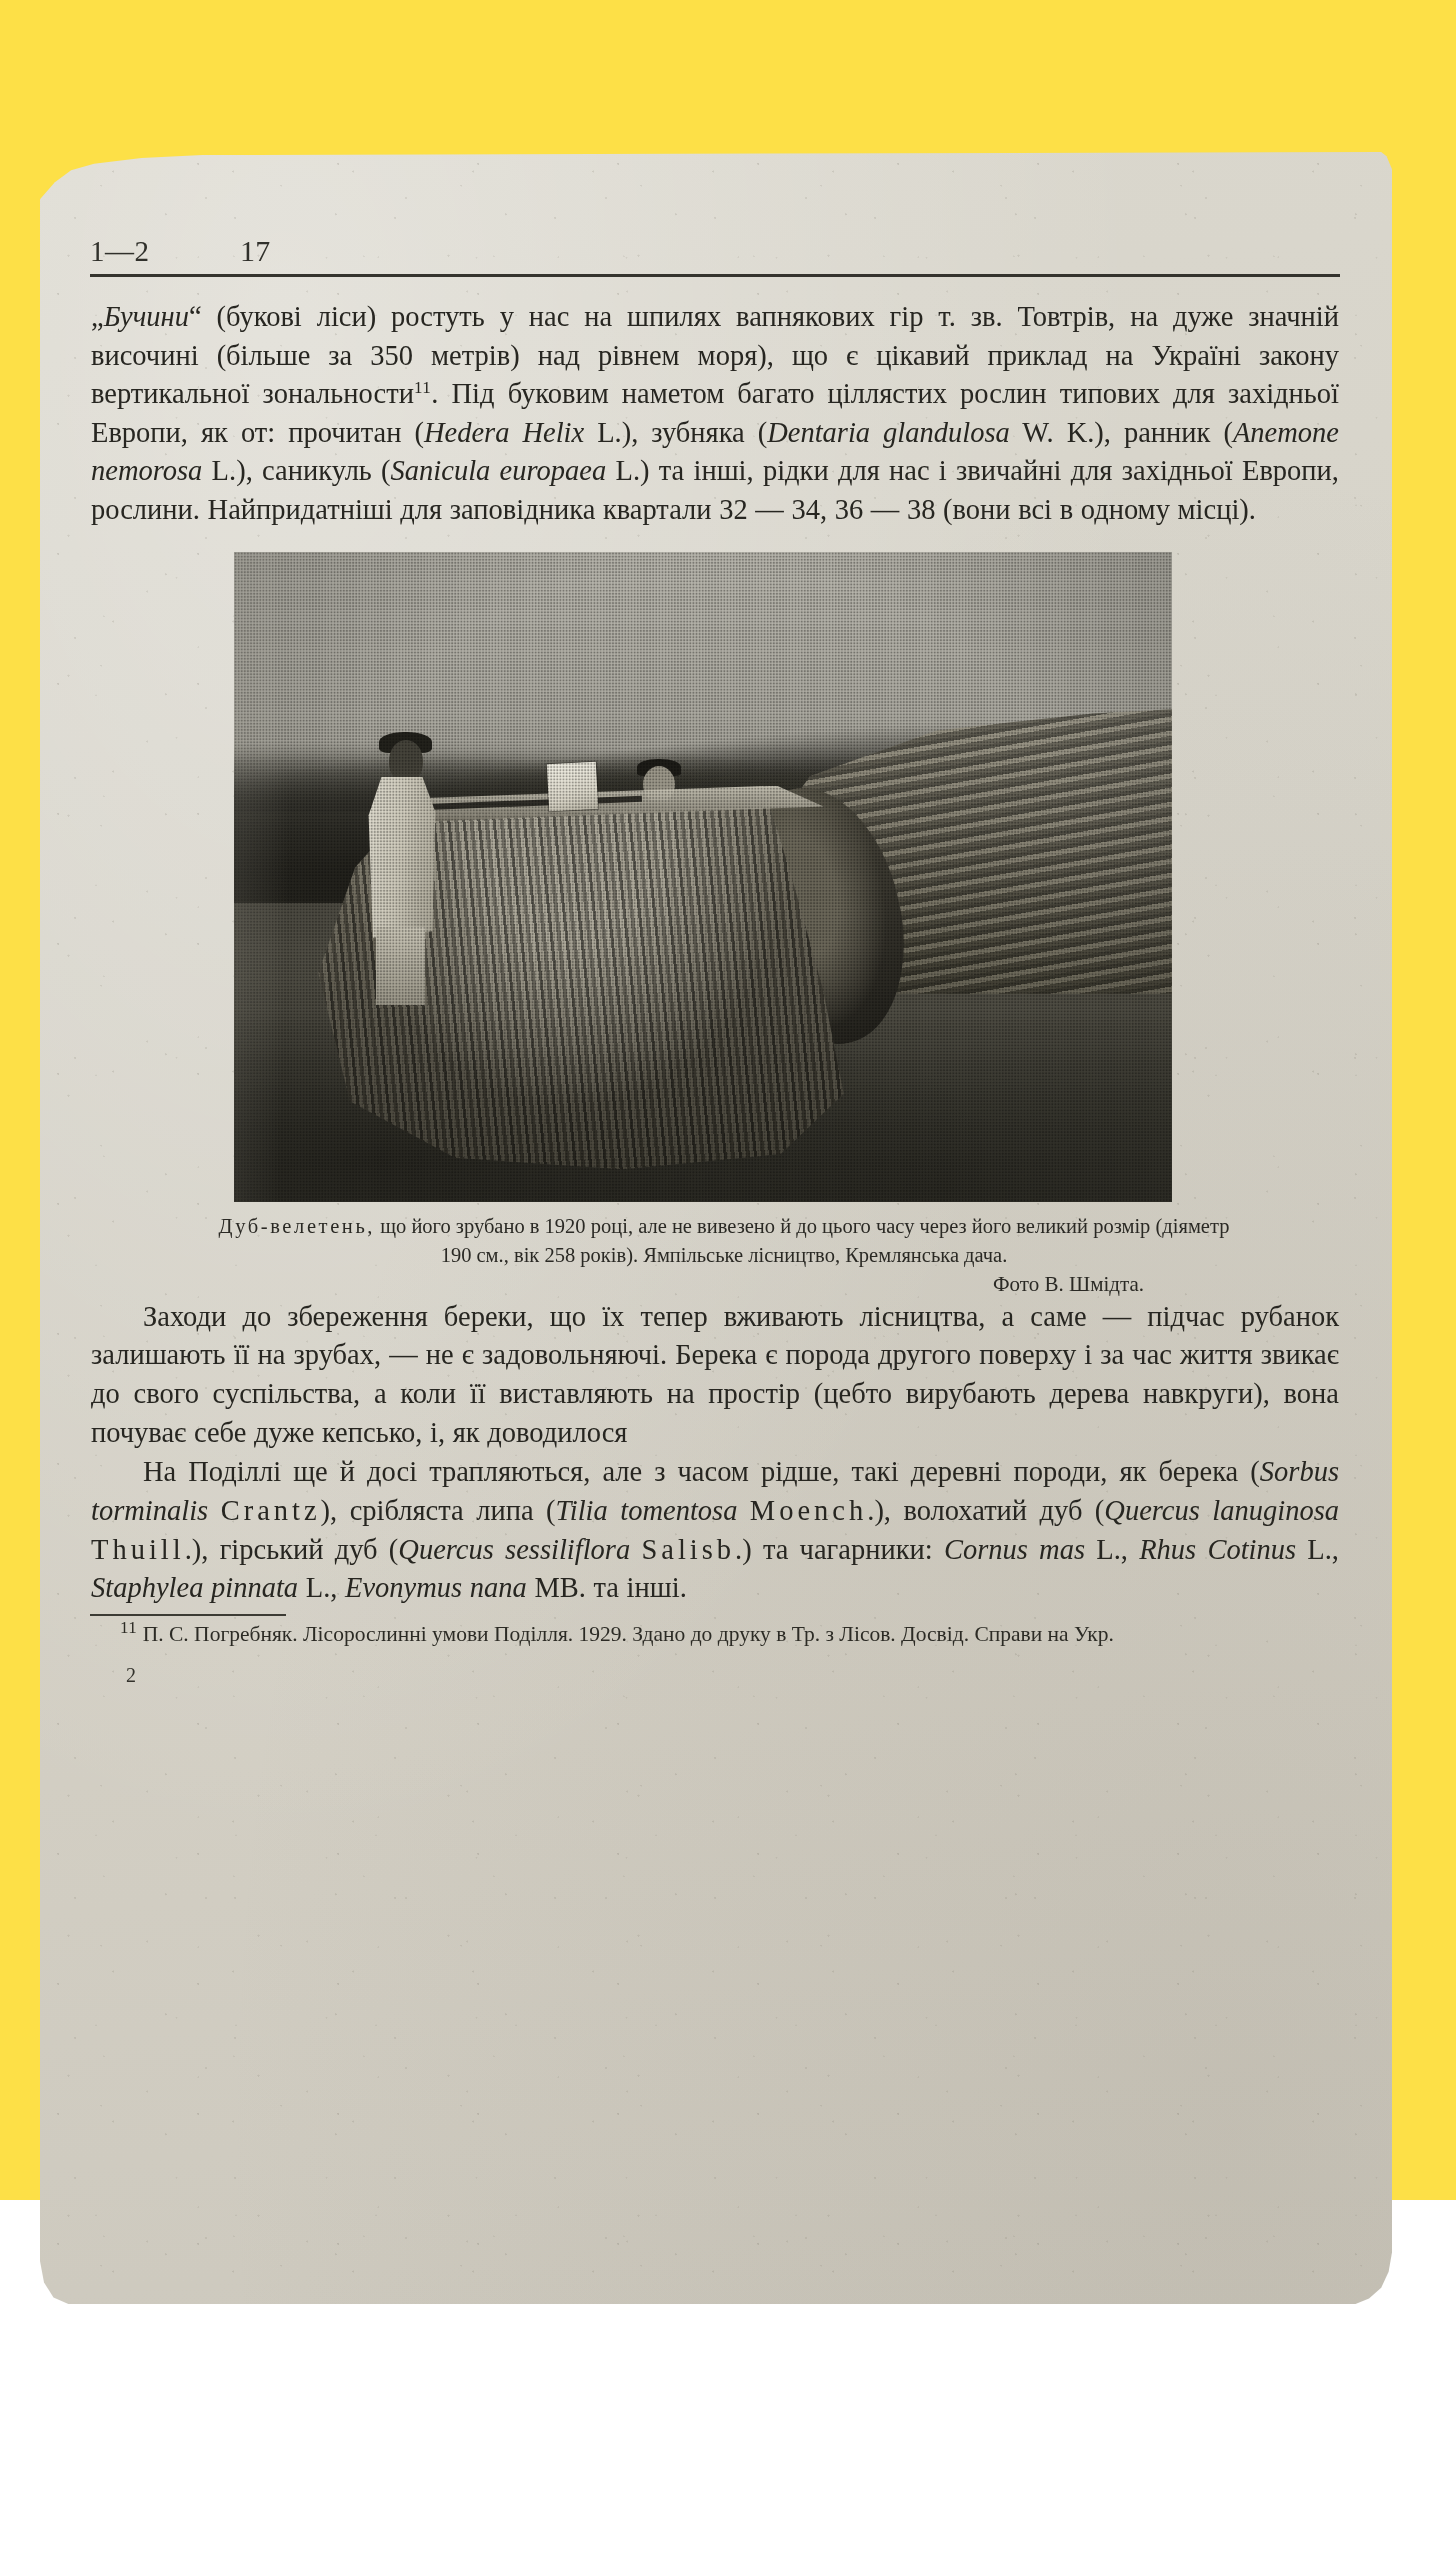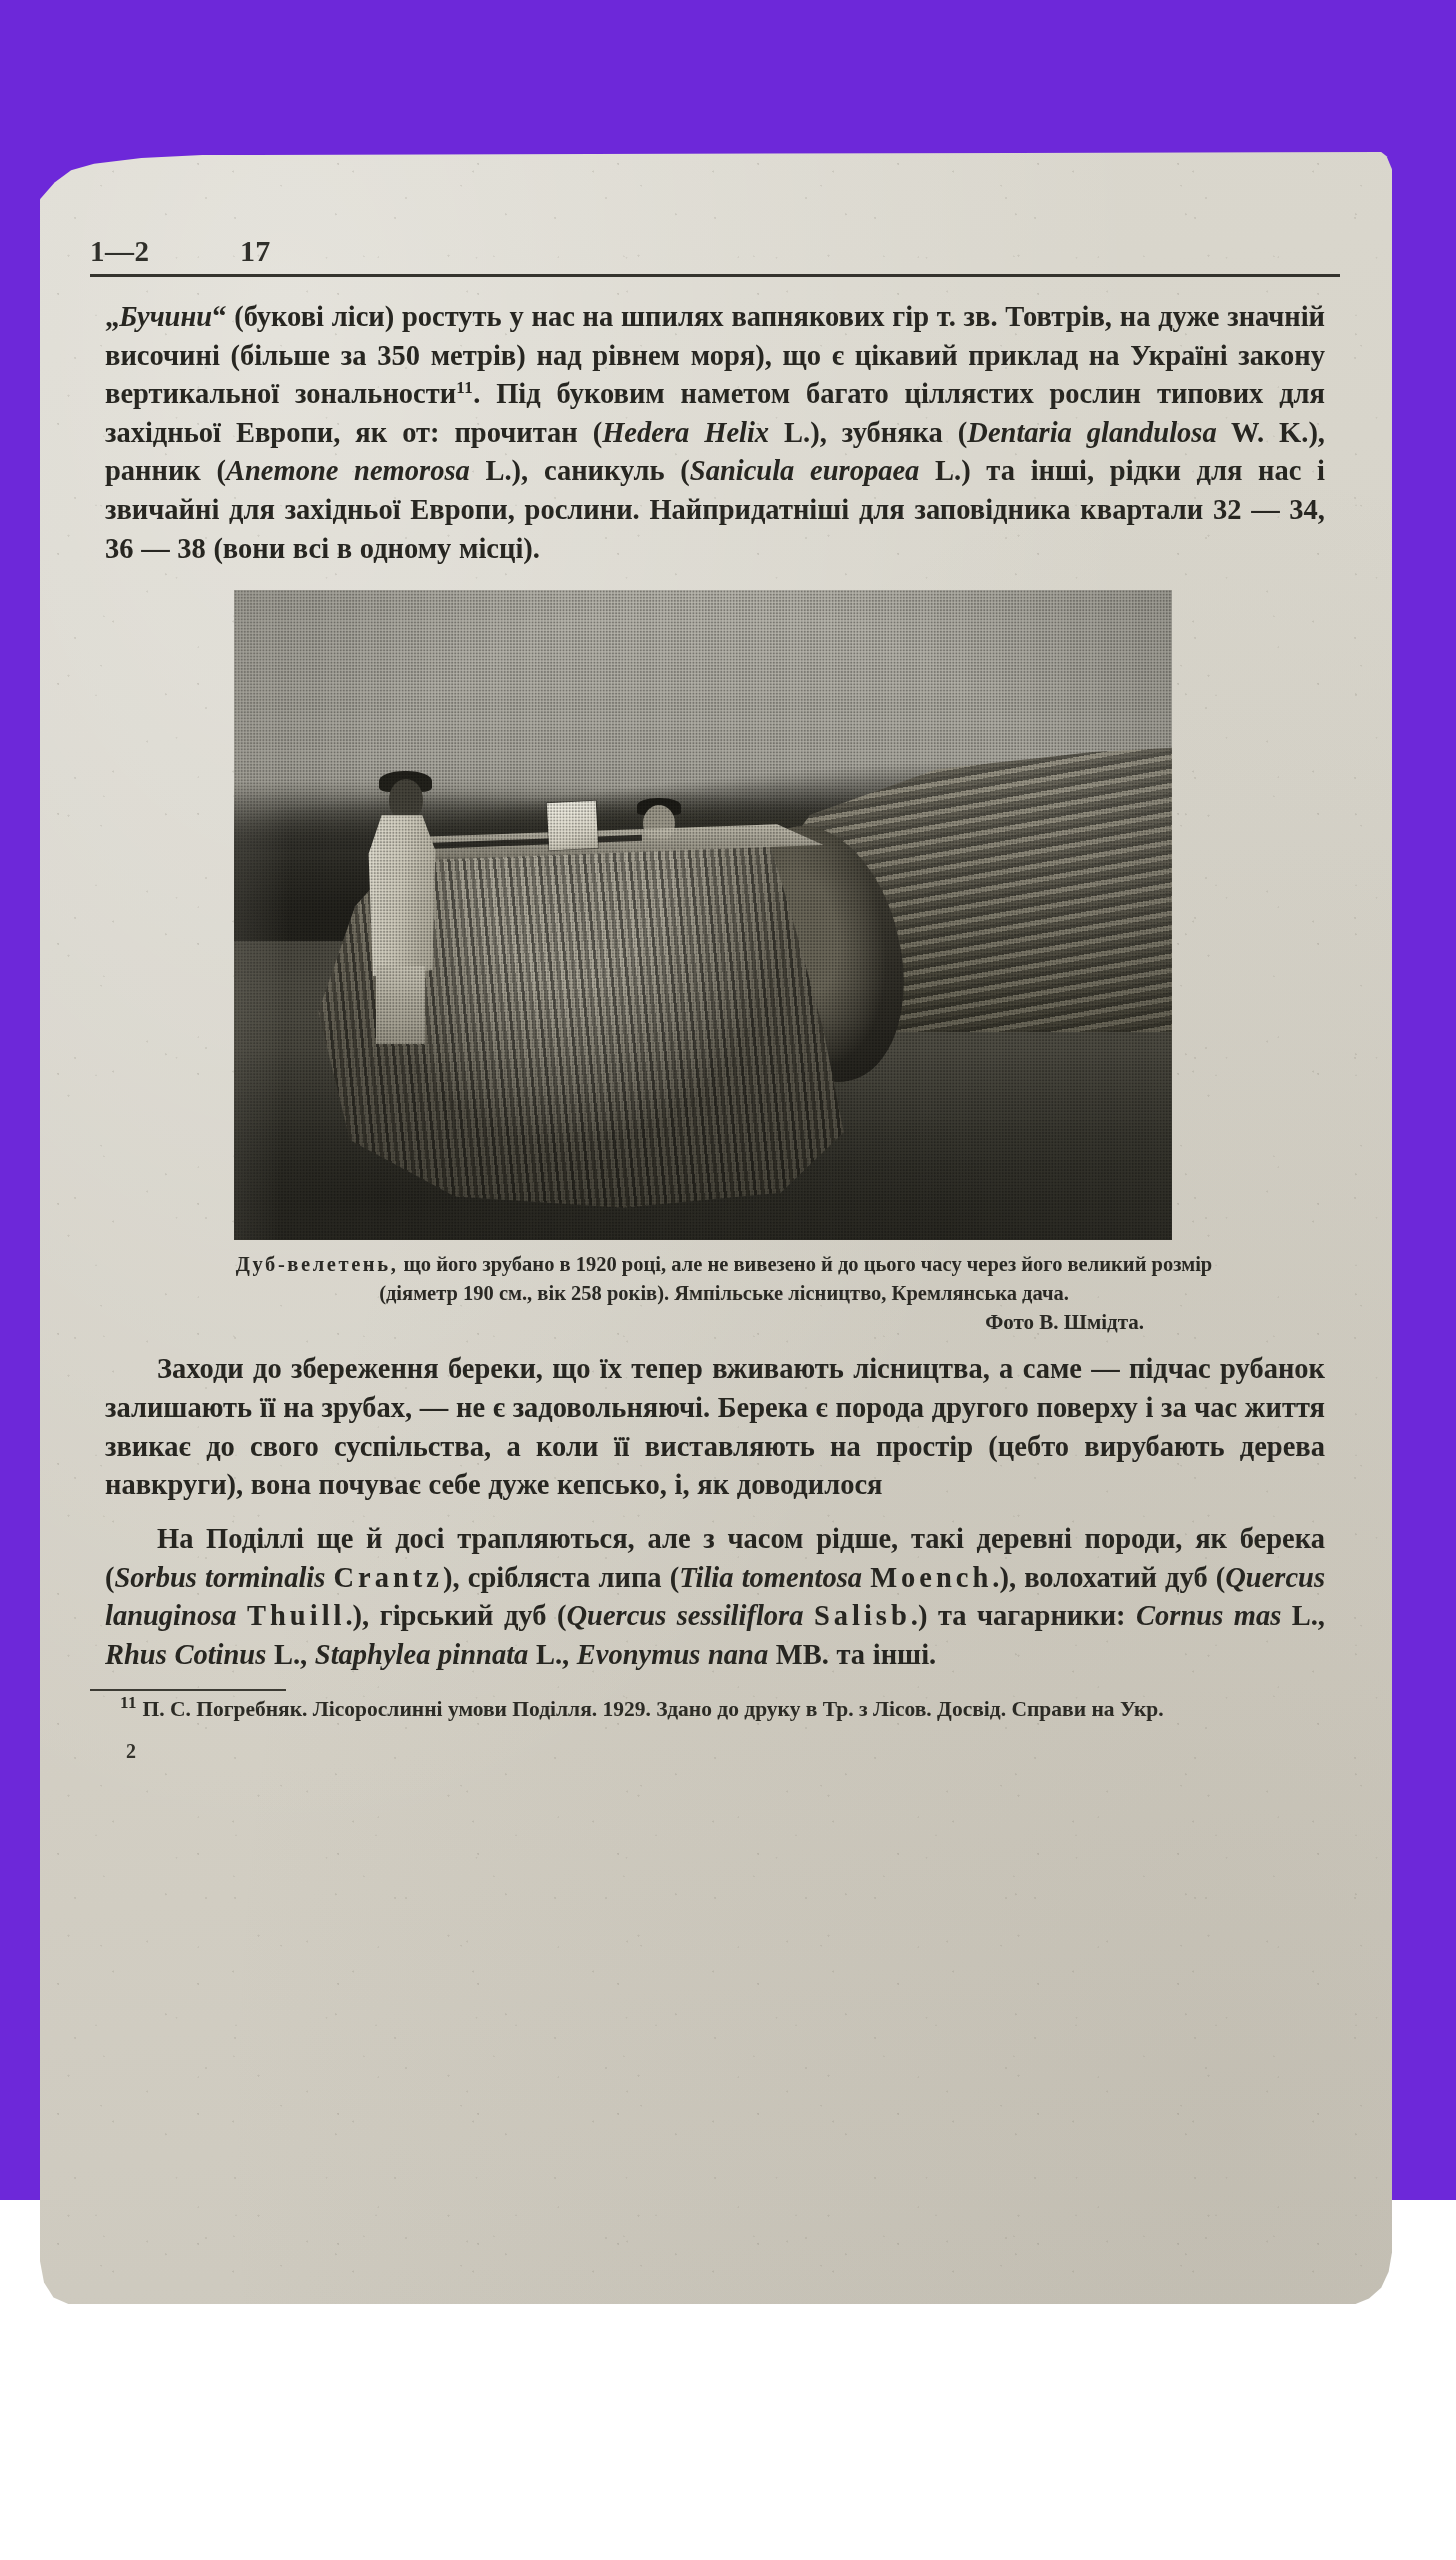--- a/index.html
+++ b/index.html
@@ -7,22 +7,21 @@
     padding: 0;
     background: #ffffff;
     width: 1456px;
     height: 2560px;
     overflow: hidden;
   }
   #stage {
     position: relative;
     width: 1456px;
     height: 2200px;
-    background: #6d28d9;
-    font-weight: bold;
+    background: #fde047;
   }
 
   
   #sheet {
     position: absolute;
     left: 40px;
     top: 152px;
     width: 1352px;
     height: 2152px;
     background:
@@ -118,21 +117,21 @@
   }
   .rule {
     margin-top: 8px;
     height: 0;
     border-top: 3px solid #26251f;
     opacity: .92;
   }
 
   
   p.body {
-    margin: 15px;
+    margin: 1px;
     font-size: 28.5px;
     line-height: 1.355;
     text-align: justify;
     text-align-last: left;
     word-spacing: .5px;
     color: #272621;
   }
   p.body.first { margin-top: 21px; }
   p.body.indent { text-indent: 52px; }
   p.body + p.body { margin-top: 0; }

